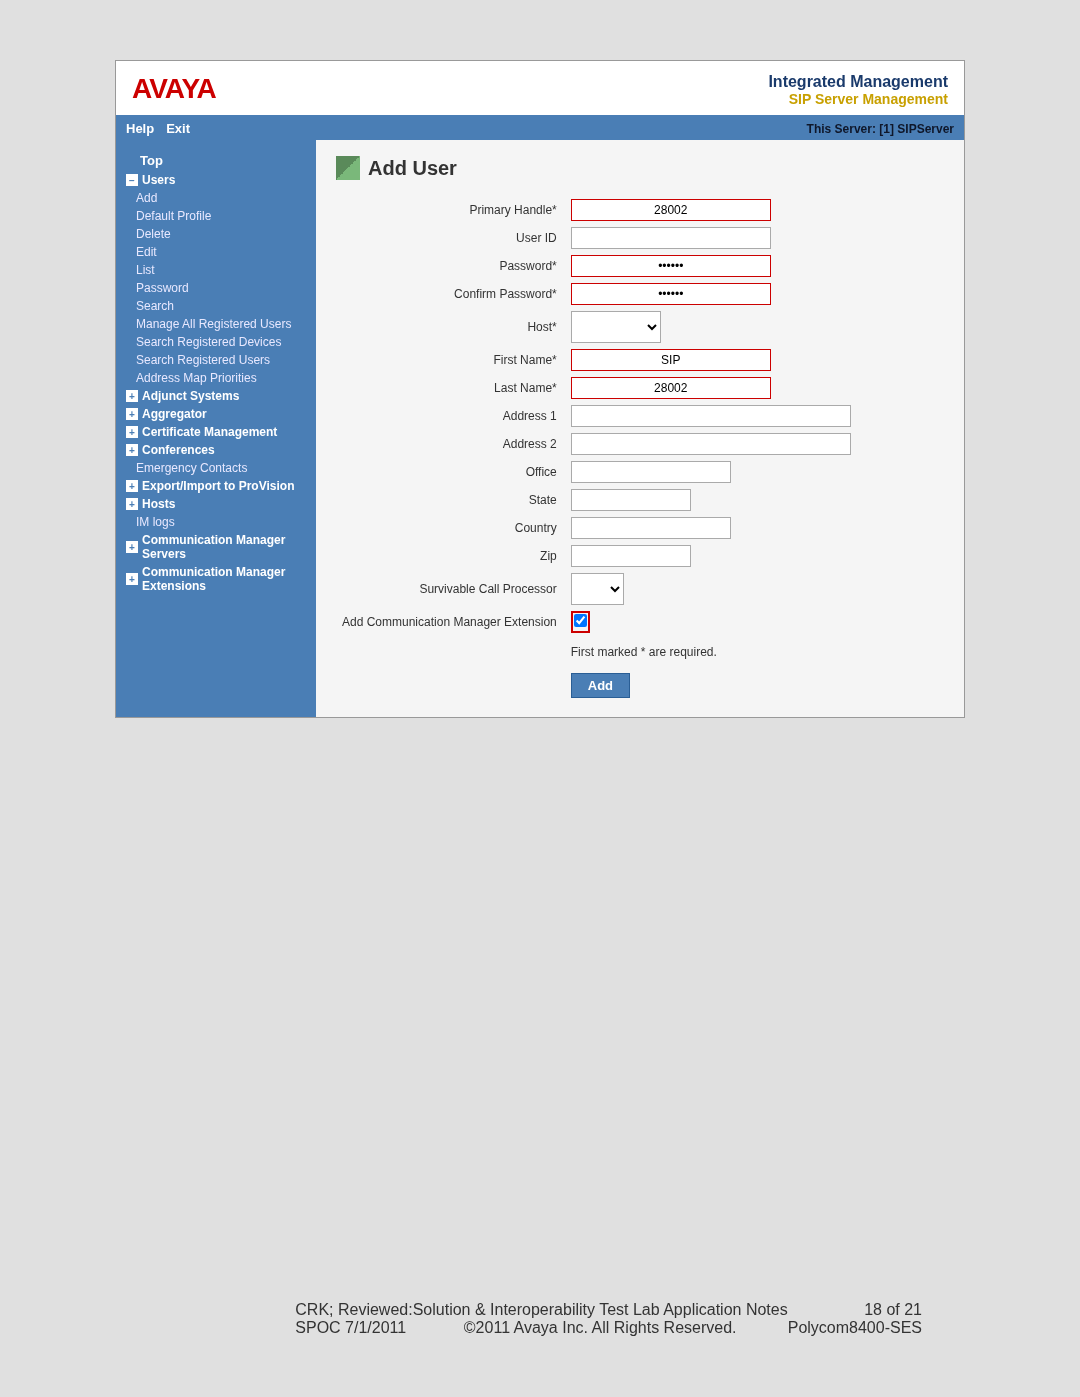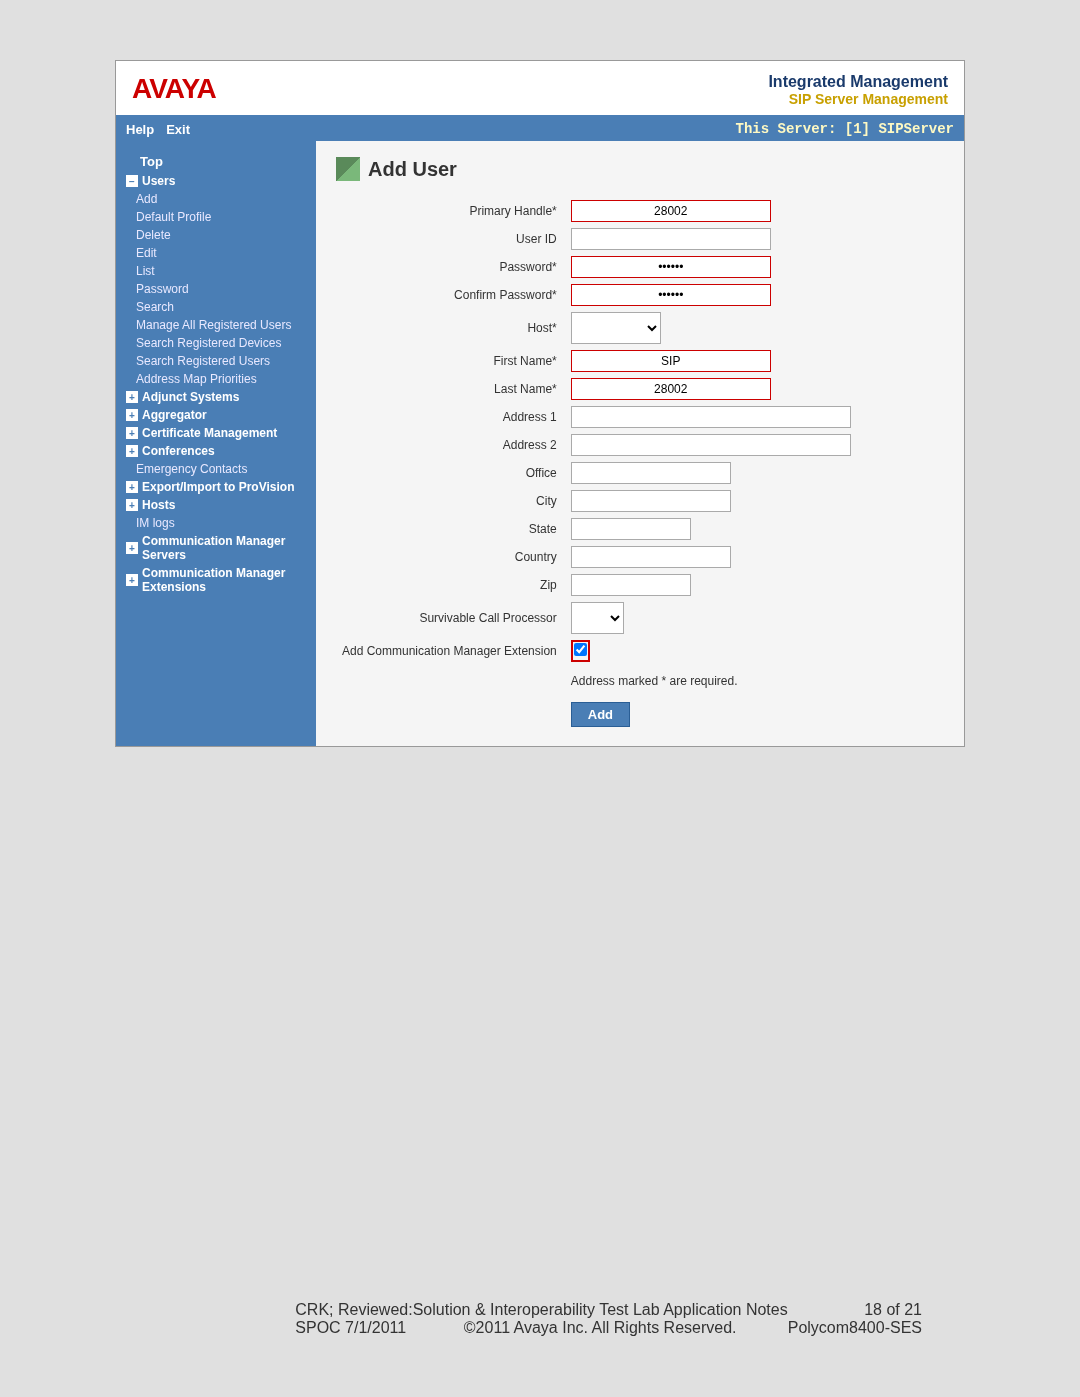--- a/index.html
+++ b/index.html
@@ -68,24 +68,23 @@
       display: flex;
       gap: 12px;
     }
     .navbar a {
       color: #fff;
       text-decoration: none;
       font-size: 13px;
       font-weight: bold;
     }
     .navbar-server {
-      color: #fef9c3;
-      font-size: 14px;
-      font-weight: bold;
-      font-family: Liberation Mono, monospace;
+      color: #0f172a;
+      font-size: 12px;
+      font-weight: bold;
     }
 
     
     .content-area {
       display: flex;
       min-height: 500px;
     }
 
     
     .sidebar {
@@ -405,26 +404,20 @@
             <input type="text" class="form-input wide" value="" style="">
           </td>
         </tr>
         <tr>
           <td>Office</td>
           <td>
             <input type="text" class="form-input medium" value="" style="">
           </td>
         </tr>
         <tr>
-          <td>City</td>
-          <td>
-            <input type="text" class="form-input medium" value="" style="">
-          </td>
-        </tr>
-        <tr>
           <td>State</td>
           <td>
             <input type="text" class="form-input small" value="" style="">
           </td>
         </tr>
         <tr>
           <td>Country</td>
           <td>
             <input type="text" class="form-input medium" value="" style="">
           </td>
@@ -447,21 +440,21 @@
           <td>Add Communication Manager Extension</td>
           <td>
             <div class="checkbox-wrapper">
               <input type="checkbox" checked="" style="">
             </div>
           </td>
         </tr>
         <tr>
           <td></td>
           <td>
-            <div class="required-note">Address marked * are required.</div>
+            <div class="required-note">First marked * are required.</div>
           </td>
         </tr>
         <tr>
           <td></td>
           <td>
             <button class="add-button">Add</button>
           </td>
         </tr>
       </tbody>
         </table>

